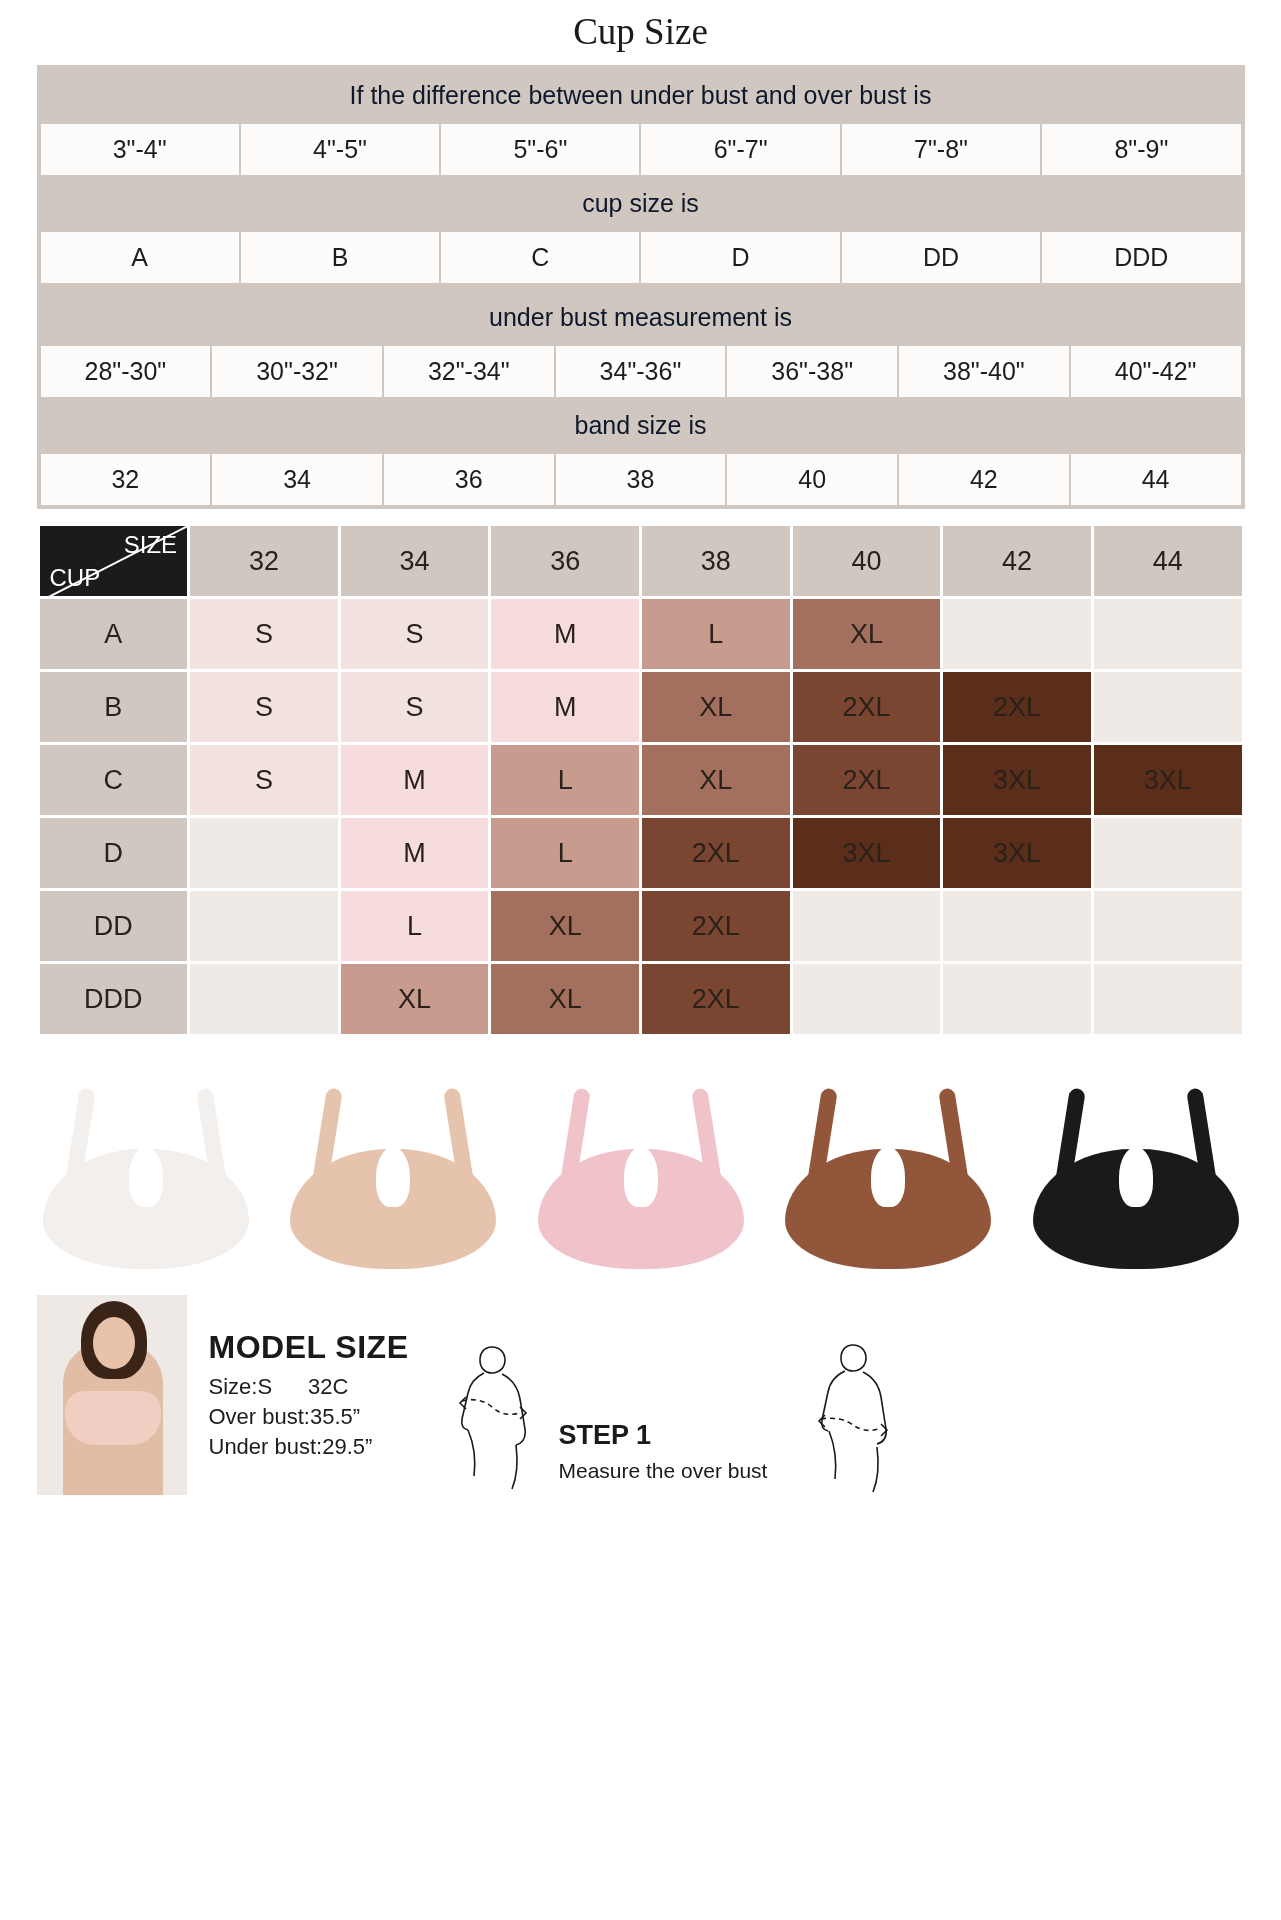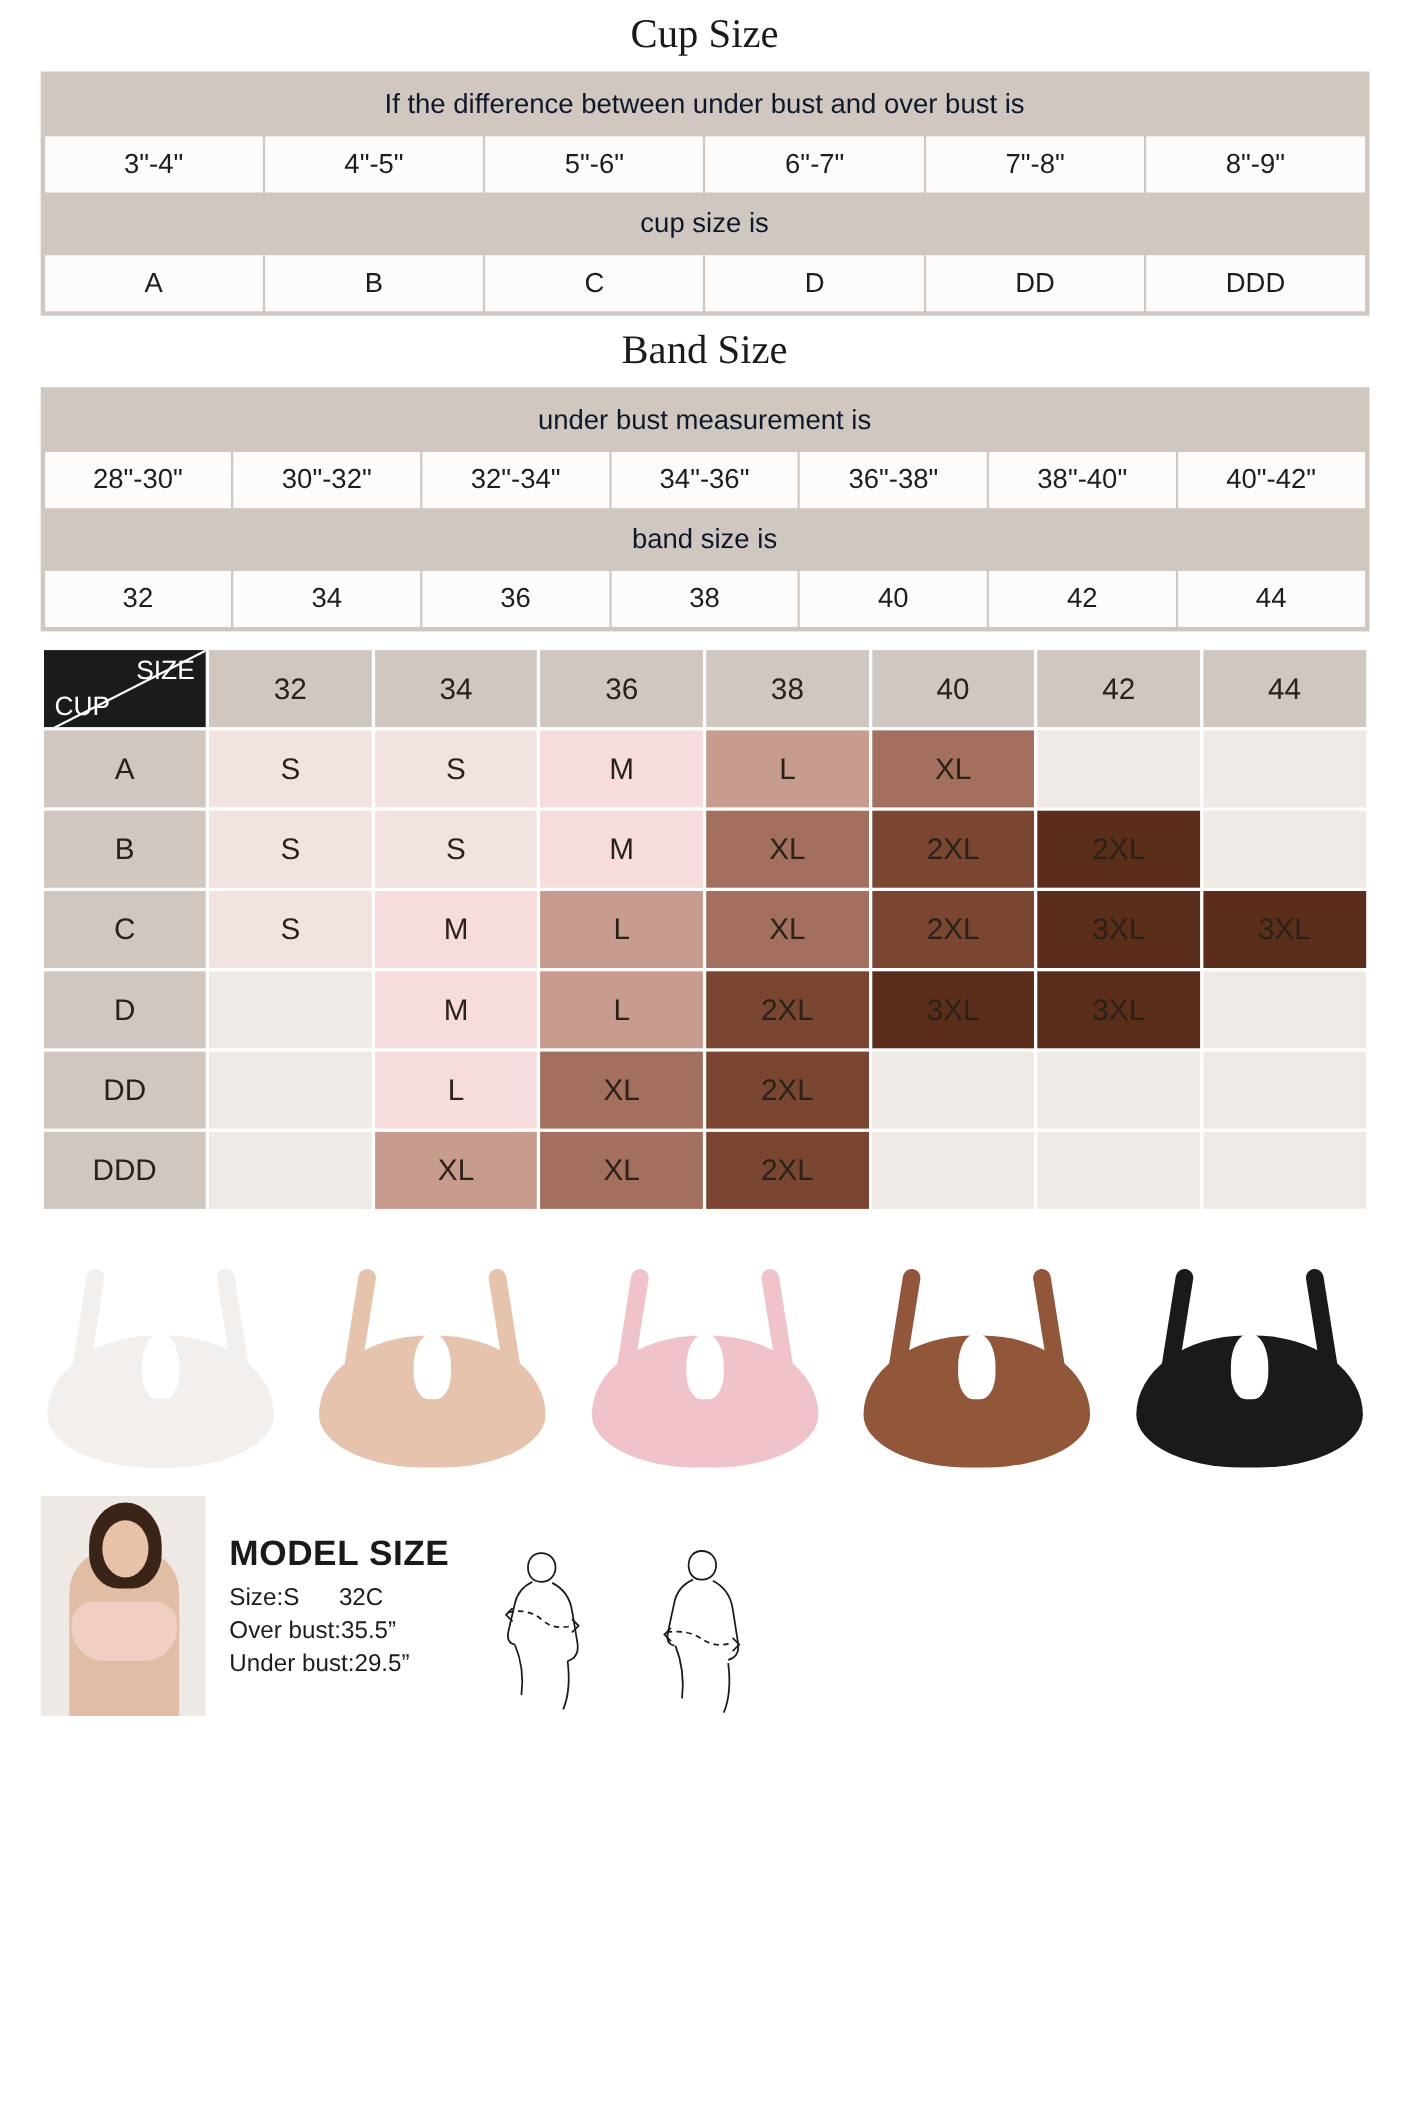--- a/index.html
+++ b/index.html
@@ -266,21 +266,20 @@
           <td>B</td>
           <td>C</td>
           <td>D</td>
           <td>DD</td>
           <td>DDD</td>
         </tr>
       </tbody>
     </table>
   </div>
 
-  <h2 class="section">Band Size</h2>
 
   <div class="tbl-wrap">
     <table class="grid">
       <tbody>
         <tr>
           <td class="hdr" colspan="7">under bust measurement is</td>
         </tr>
         <tr>
           <td>28"-30"</td>
           <td>30"-32"</td>
@@ -451,20 +450,24 @@
           <path d="M60 16c8 0 13 6 13 13s-5 13-13 13-12-6-12-13 4-13 12-13z"></path>
           <path d="M52 42c-8 4-14 10-16 20l-6 26c-1 6 1 10 6 11"></path>
           <path d="M70 43c10 5 16 13 18 25l5 30c1 8-2 14-9 16"></path>
           <path d="M36 99c6 14 8 30 6 46"></path>
           <path d="M84 114c2 16 1 32-4 44"></path>
           <path d="M30 70c10-3 22-1 30 6 8 7 16 9 28 6" stroke-dasharray="5 4"></path>
           <path d="M34 66l-6 6 6 6"></path>
           <path d="M88 76l6 6-6 6"></path>
         </g>
       </svg>
+      <div class="txt">
+        <div class="steplabel">STEP 1</div>
+        <div class="stepdesc">Measure the over bust</div>
+      </div>
     </div>
 
     <div class="step">
       <svg class="figure" viewBox="0 0 120 170">
         <g fill="none" stroke="#1a1a1a" stroke-width="1.6">
           <path d="M62 14c8 0 13 6 13 13s-5 13-13 13-12-6-12-13 4-13 12-13z"></path>
           <path d="M54 40c-9 4-15 11-17 21l-6 28c-1 6 1 10 6 11"></path>
           <path d="M72 41c10 5 16 13 18 25l5 32c1 8-2 13-9 15"></path>
           <path d="M38 100c6 15 8 31 6 48"></path>
           <path d="M86 116c2 16 1 33-4 45"></path>

